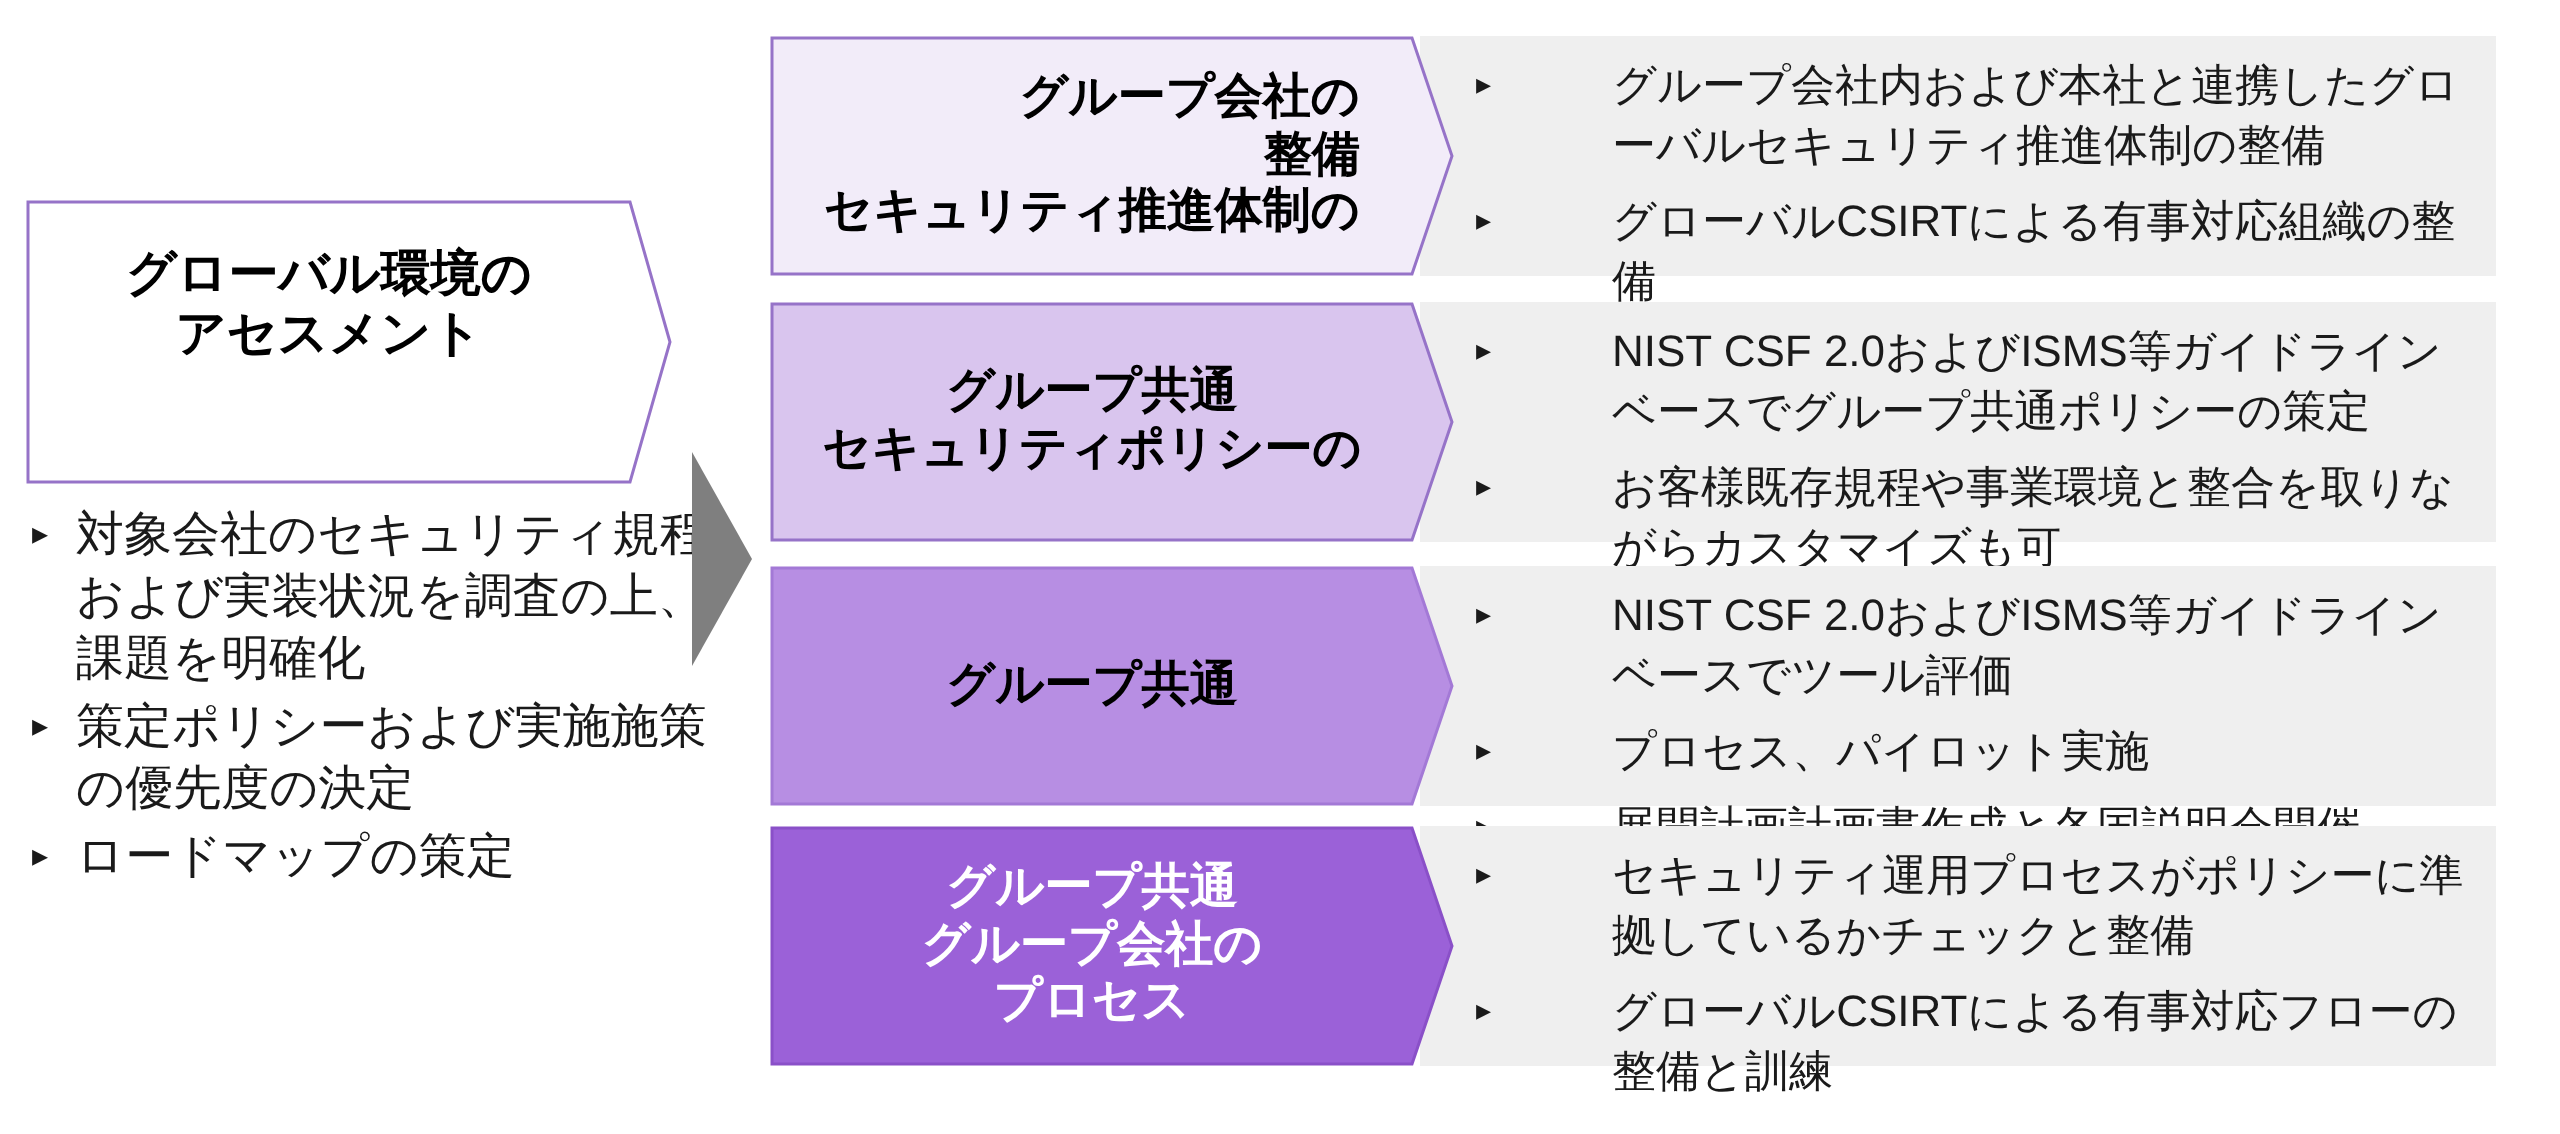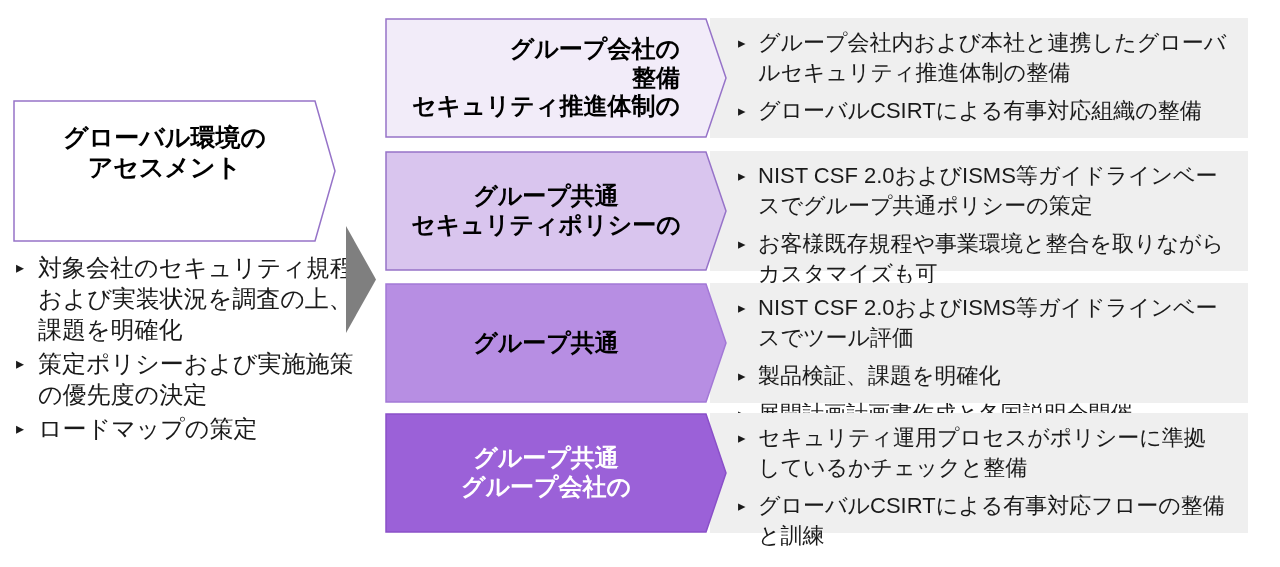--- a/index.html
+++ b/index.html
@@ -52,21 +52,21 @@
     text-align: center;
     font-size: 24px; font-weight: 700; line-height: 1.2;
   }
   .step-panel {
     left: 710px; width: 538px; height: 120px; z-index: 1;
     padding: 10px 16px 6px 28px;
     font-size: 22px; line-height: 30px;
   }
   .step-panel .bullet { margin-bottom: 8px; }
   .step-panel .bm { width: 20px; font-size: 15px; line-height: 30px; }
-  .step-panel .bt { max-width: 470px; }
+  .step-panel .bt { max-width: 470px; margin-left: 48px; }
 
   .row-top-0 { top: 18px; }
   .row-top-1 { top: 151px; }
   .row-top-2 { top: 283px; }
   .row-top-3 { top: 413px; }
 </style>
 </head>
 <body>
 
 <div id="canvas">
@@ -139,21 +139,21 @@
     </div>
   </div>
 
   <div class="abs step-panel row-top-2" style="background-color: rgb(239, 239, 239);">
     <div class="bullet">
       <span class="bm">▸</span>
       <span class="bt">NIST CSF 2.0およびISMS等ガイドラインベースでツール評価</span>
     </div>
     <div class="bullet">
       <span class="bm">▸</span>
-      <span class="bt">製品検証、課題を明確化</span>
+      <span class="bt">プロセス、パイロット実施</span>
     </div>
     <div class="bullet">
       <span class="bm">▸</span>
       <span class="bt">展開計画計画書作成と各国説明会開催</span>
     </div>
   </div>
   <svg class="abs chevron-svg row-top-2" width="342" height="120" viewBox="0 0 342 120">
     <polygon points="1,1 321,1 341,60 321,119 1,119" stroke-width="1.5" style="fill: rgb(183, 142, 227); stroke: rgb(163, 121, 214);"></polygon>
   </svg>
   <div class="abs step-label row-top-2" style="color: rgb(0, 0, 0);">
@@ -172,16 +172,17 @@
       <span class="bt">グローバルCSIRTによる有事対応フローの整備と訓練</span>
     </div>
   </div>
   <svg class="abs chevron-svg row-top-3" width="342" height="120" viewBox="0 0 342 120">
     <polygon points="1,1 321,1 341,60 321,119 1,119" stroke-width="1.5" style="fill: rgb(155, 97, 216); stroke: rgb(138, 80, 200);"></polygon>
   </svg>
   <div class="abs step-label row-top-3" style="color: rgb(255, 255, 255);">
     <div>
       <div>グループ共通</div>
       <div>グループ会社の</div>
+      <div>プロセス</div>
     </div>
   </div>
 
 </div>
 
 </body></html>

